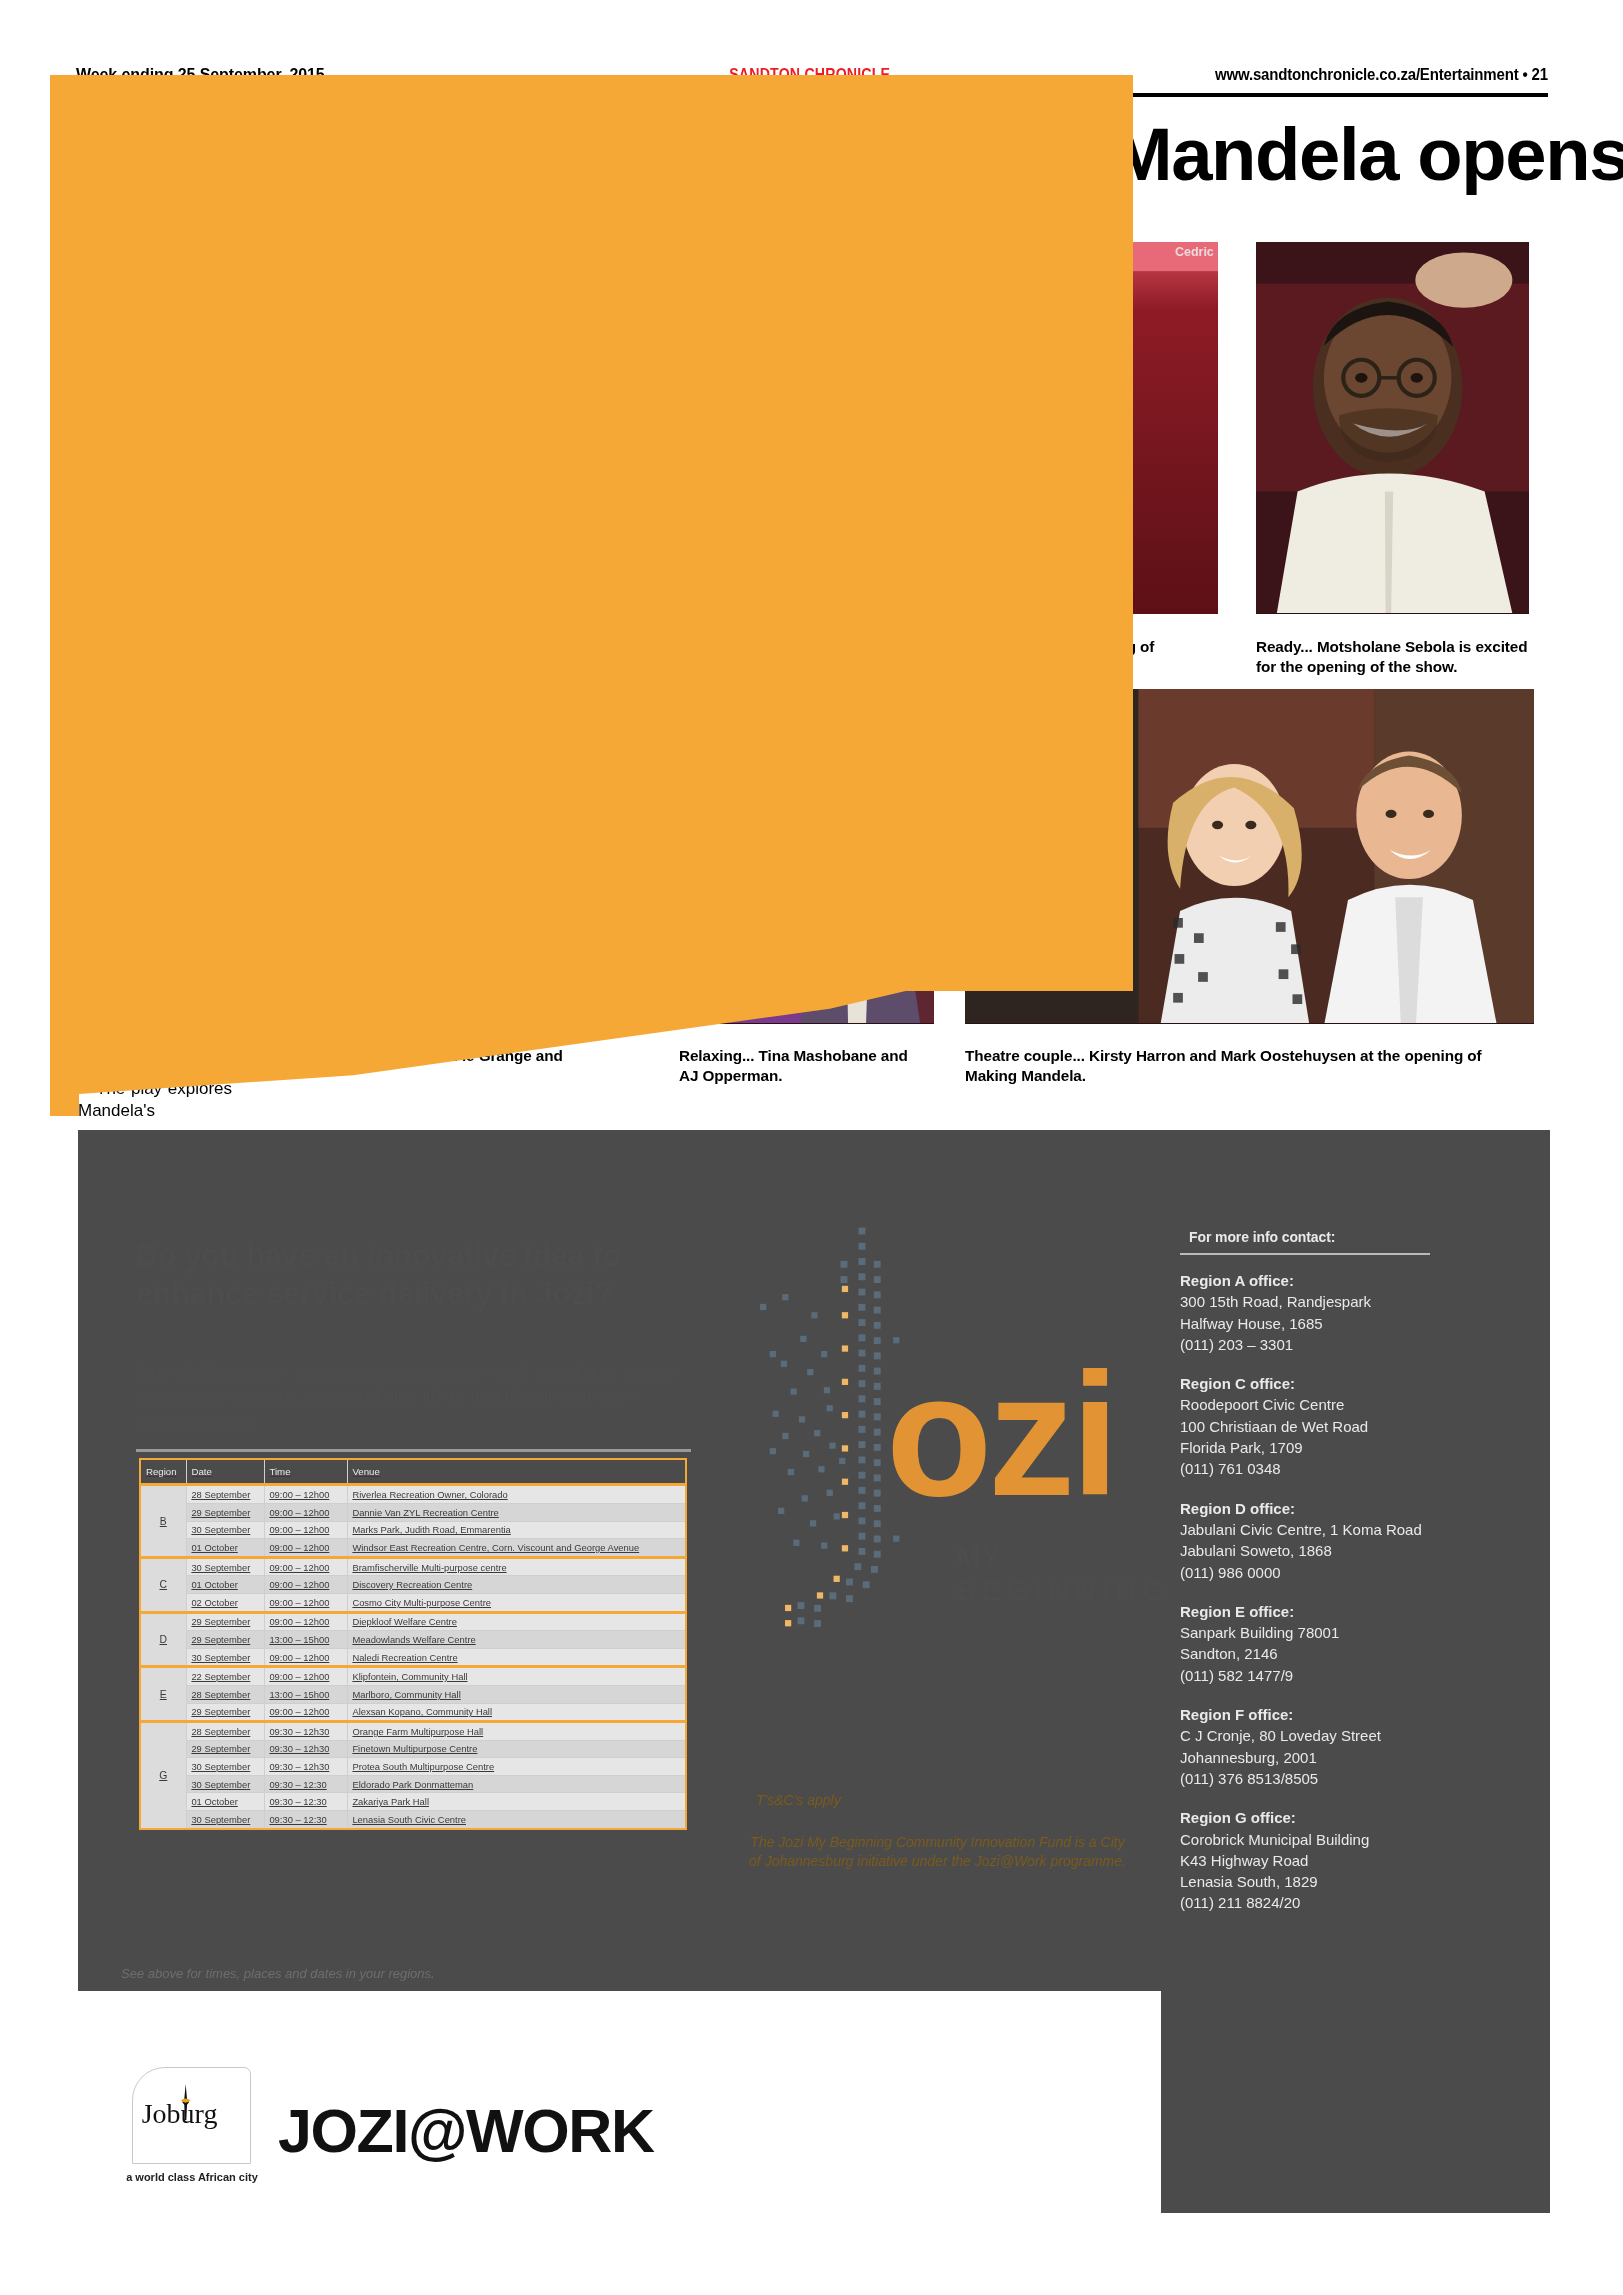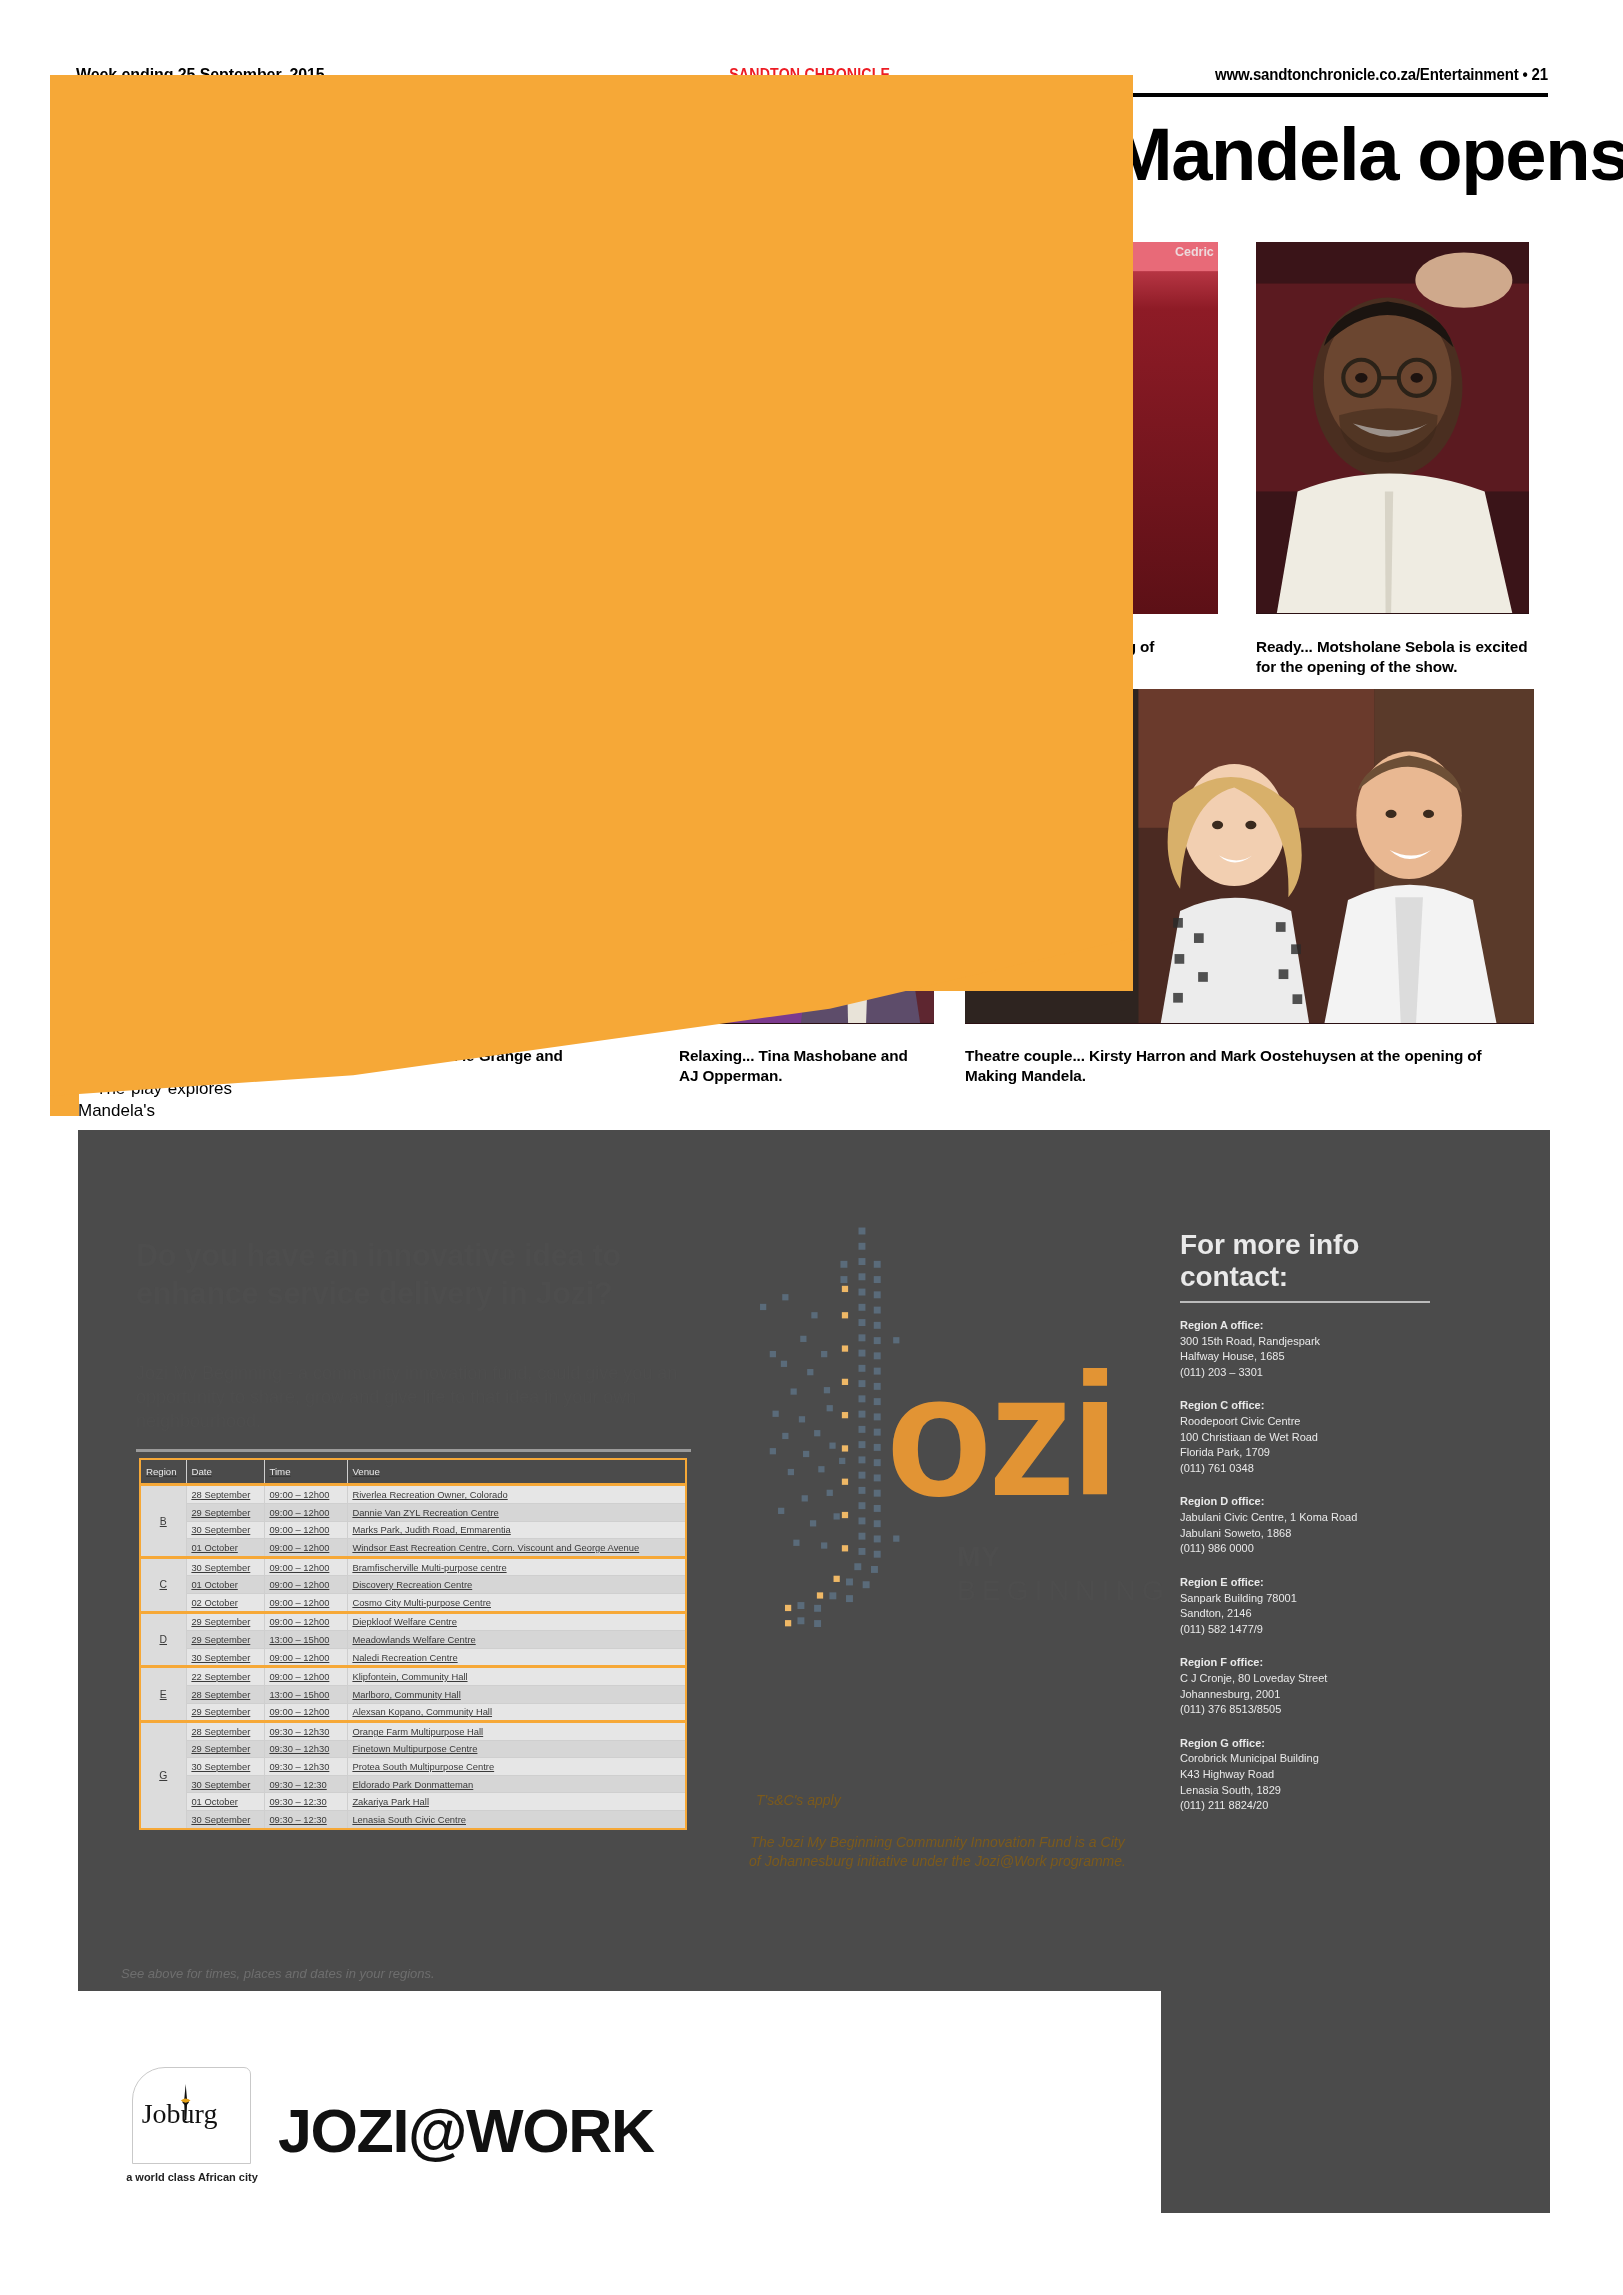--- a/index.html
+++ b/index.html
@@ -207,23 +207,23 @@
   .ad-fineprint {
     position: absolute; left: 743px; top: 1833px; width: 389px;
     text-align: center; font-style: italic; font-size: 14px; line-height: 1.35;
     color: #7b5a1c;
   }
 
   
   .contact {
     position: absolute; left: 1180px; top: 1229px; width: 292px; color: #e9e9e9;
   }
-  .contact-title { font-weight: bold; font-size: 28px; letter-spacing: -0.1px; }
+  .contact-title { font-weight: bold; font-size: 14px; letter-spacing: -0.1px; margin-left: 9px; }
   .contact-rule { width: 250px; height: 1.4px; background: #bbb; margin: 8.3px 0 15.3px 0; }
-  .office { margin-bottom: 18px; font-size: 11px; line-height: 1.42; }
+  .office { margin-bottom: 18px; font-size: 15px; line-height: 1.42; }
   .office .oname { font-weight: bold; }
 
   
   .joburg-logo {
     position: absolute; left: 132px; top: 2067px; width: 119px; height: 97px; padding-left: 24px;
   }
   .joburg-box {
     position: absolute; inset: 0; border: 1.4px solid #c9c9c9;
     border-top-left-radius: 33px; border-top-right-radius: 7px; background: #fff;
   }

